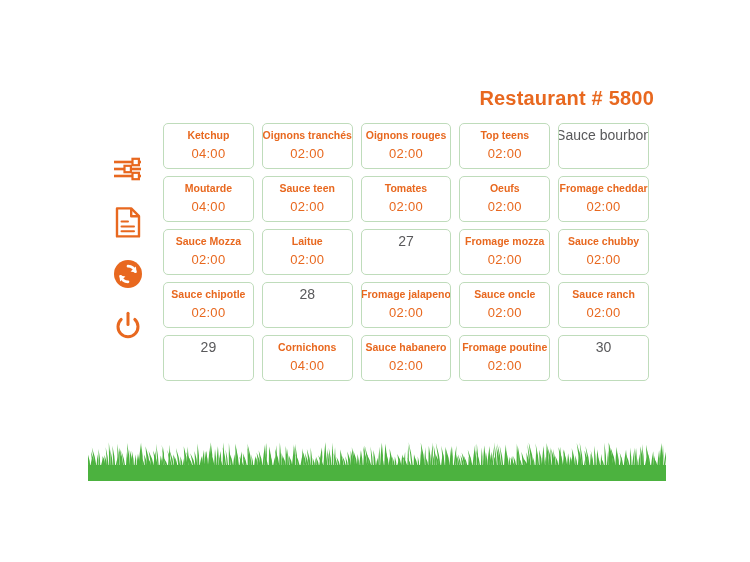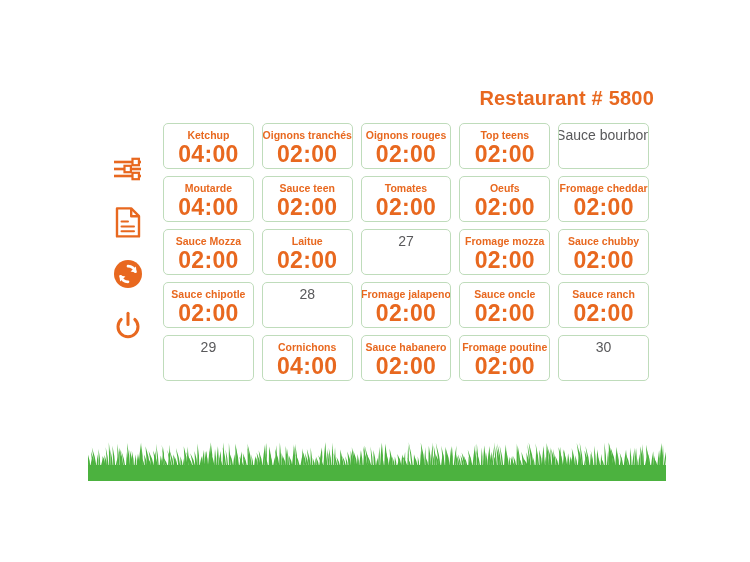--- a/index.html
+++ b/index.html
@@ -82,22 +82,22 @@
     line-height: 13px;
     white-space: nowrap;
     color: #e8681f;
   }
   .cell.plain .cell-label {
     color: #59595b;
     font-weight: normal;
     font-size: 14px;
   }
   .cell-time {
-    font-size: 23px;
-    font-weight: bold;
+    font-size: 13px;
+    font-weight: normal;
     line-height: 22px;
     letter-spacing: 0.3px;
     color: #e8681f;
     margin-top: 1px;
   }
 
   
   #grass-strip {
     position: absolute;
     left: 88px;

